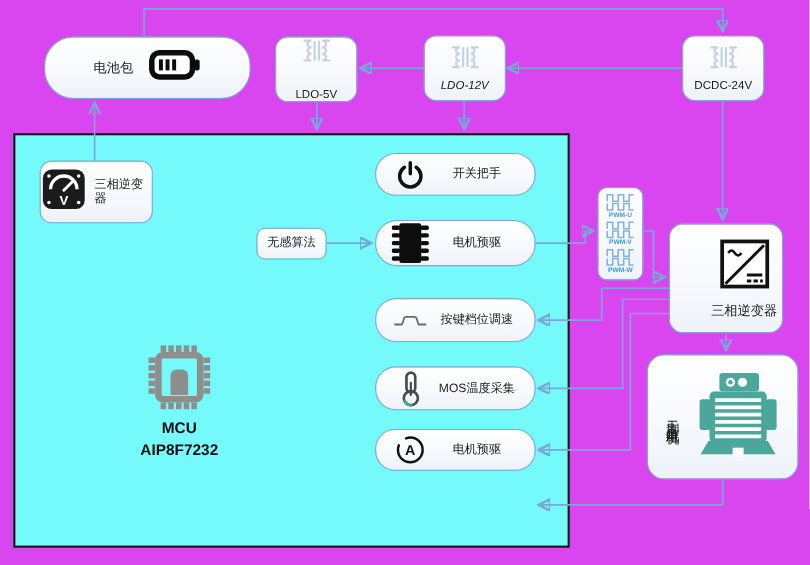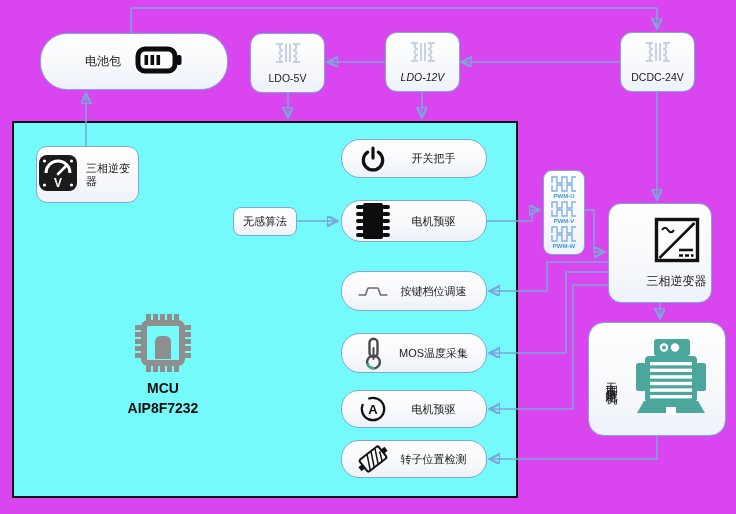--- a/index.html
+++ b/index.html
@@ -10,21 +10,21 @@
   .node{
     position:absolute;box-sizing:border-box;
     background:linear-gradient(180deg,#ffffff 0%,#f7f9fc 55%,#eef2f9 100%);
     border:1.4px solid #7fa8d8;z-index:4;display:flex;align-items:center;
   }
   .lbl{font-size:11px;color:#1a1a1a;line-height:1.15;}
   
   .battery{left:40px;top:33px;width:188px;height:57px;border-radius:27px;justify-content:center;gap:14px;}
   .battery .lbl{font-size:12px;}
   .pwr-box{width:75px;height:60px;border-radius:12px;flex-direction:column;justify-content:center;gap:3px;}
-  .ldo5{left:250px;top:33px;}
+  .ldo5{left:250px;top:33px;justify-content:space-between;}
   .ldo12{left:385px;top:32px;font-style:italic;}
   .dcdc{left:620px;top:32px;}
   .pwr-box .lbl{font-size:10.5px;}
   
   .mcu-region{
     position:absolute;left:12px;top:121px;width:506px;height:377px;
     background:var(--cyan,#74fafb);border:2px solid #141414;z-index:1;box-sizing:border-box;
   }
   .vsample{left:36px;top:146px;width:103px;height:57px;border-radius:11px;justify-content:center;gap:7px;}
   .mcu-core{position:absolute;left:88px;top:312px;width:150px;text-align:center;z-index:4;}
@@ -217,33 +217,20 @@
   <div class="node pill cursamp">
     <span class="ic">
       <svg width="28" height="28" viewBox="0 0 30 30">
         <circle cx="15" cy="15" r="12" fill="none" stroke="#111" stroke-width="2.4" stroke-dasharray="66 10" stroke-dashoffset="-52" stroke-linecap="round"></circle>
         <text x="15" y="20" text-anchor="middle" font-size="14" font-weight="bold" fill="#111" font-family="Liberation Sans, sans-serif">A</text>
       </svg>
     </span>
     <span class="lbl">电机预驱</span>
   </div>
 
-  <div class="node pill rotor">
-    <span class="ic">
-      <svg width="32" height="30" viewBox="0 0 32 30">
-        <g transform="translate(16,15) rotate(-38)">
-          <rect x="-12" y="-7.5" width="24" height="15" rx="2" fill="none" stroke="#111" stroke-width="2"></rect>
-          <path d="M-9,7 L-2,-7 M-4,7 L3,-7 M1,7 L8,-7 M6,7 L10,-2" stroke="#111" stroke-width="1.5"></path>
-          <rect x="-16.5" y="-2.5" width="5" height="5" fill="#111"></rect>
-          <rect x="11.5" y="-2.5" width="5" height="5" fill="#111"></rect>
-        </g>
-      </svg>
-    </span>
-    <span class="lbl">转子位置检测</span>
-  </div>
 
   <div class="node pwm">
     <div class="grp">
       <svg width="26" height="16" viewBox="0 0 26 16" fill="none" stroke="#7fb2e2" stroke-width="1.4">
         <path d="M1,7 V1 H6 V7 H11 V1 H16 V7 H21 V1 H25"></path>
         <path d="M1,9 V15 H6 V9 H11 V15 H16 V9 H21 V15 H25"></path>
       </svg>
       <span class="plbl">PWM-U</span>
     </div>
     <div class="grp">

